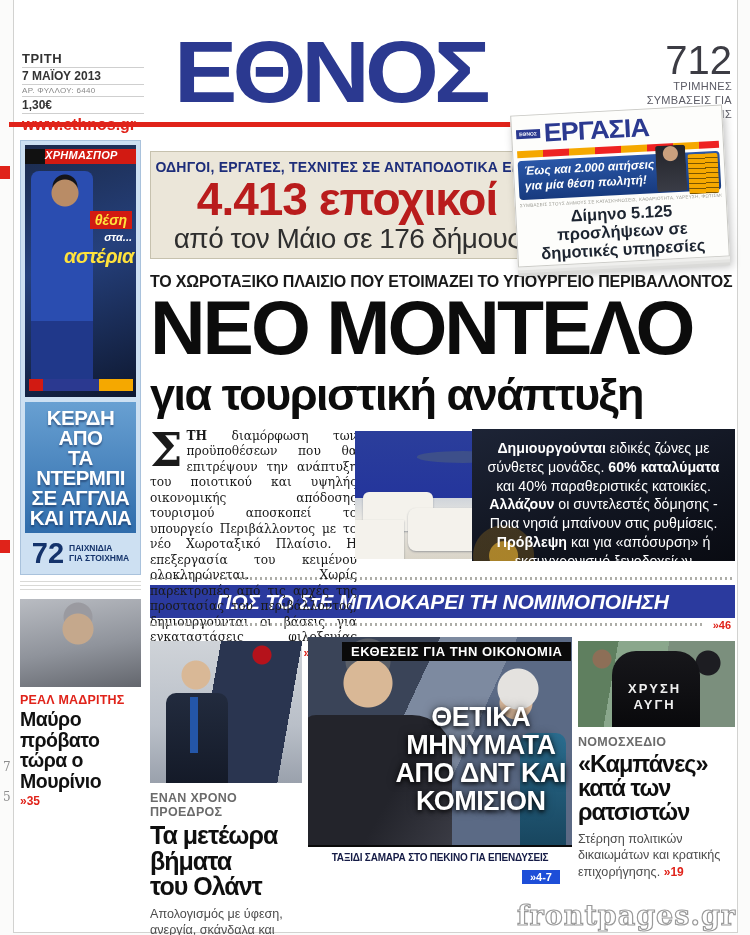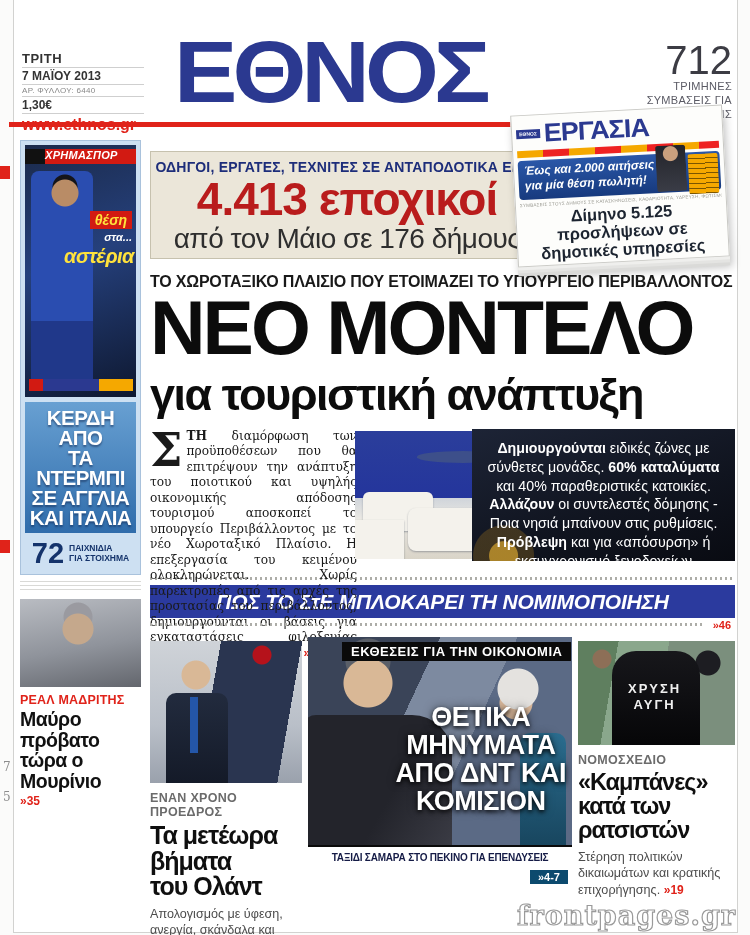--- a/index.html
+++ b/index.html
@@ -141,24 +141,24 @@
      background:linear-gradient(120deg,#23242b 60%,#3a3b44);border-radius:14px 40px 0 0;}
   .ph-econ .scarf{position:absolute;left:212px;top:96px;width:46px;height:112px;
      background:linear-gradient(#2b6d8f,#18465f);border-radius:10px 10px 0 0;}
   .econ-kickbar{position:absolute;left:34px;top:5px;background:#0a0a0a;color:#fff;
      font-size:13px;font-weight:700;letter-spacing:.5px;padding:2px 9px;}
   .econ-head{position:absolute;right:6px;top:66px;text-align:center;color:#fff;
      font-size:27px;font-weight:900;letter-spacing:-.5px;line-height:1.04;
      text-shadow:0 2px 4px rgba(0,0,0,.85),0 0 10px rgba(0,0,0,.5);}
   .econ-strip{width:264px;height:21px;background:#fff;border-top:2px solid #0a0a0a;
      color:#151b46;font-size:10px;font-weight:700;text-align:center;line-height:21px;letter-spacing:-.2px;}
-  .econ-chip{position:absolute;right:4px;bottom:-16px;background:#0c4a6e;color:#fff;
+  .econ-chip{position:absolute;right:12px;bottom:-16px;background:#1d4ed8;color:#fff;
      font-size:11px;font-weight:800;padding:1px 8px;}
   .col3{position:absolute;left:428px;top:0;width:157px;}
-  .ph-gd{position:relative;width:157px;height:104px;overflow:hidden;
+  .ph-gd{position:relative;width:157px;height:86px;overflow:hidden;
      background:radial-gradient(circle at 24px 18px,#8d6f57 0 9px,rgba(0,0,0,0) 10px),
                 radial-gradient(circle at 130px 22px,#1d1d22 0 12px,rgba(0,0,0,0) 13px),
                 linear-gradient(100deg,#5f7f5f 0 40px,#8aa78c 40px 90px,#7b8f7d 90px),
                 linear-gradient(#9db2a0,#6d826f);}
   .ph-gd .shirt{position:absolute;left:34px;top:10px;width:88px;height:94px;background:linear-gradient(#17171b,#060608);
      border-radius:24px 24px 0 0;}
   .gd-txt{position:absolute;left:50px;top:40px;color:#efefef;font-size:13px;font-weight:800;
      letter-spacing:2px;line-height:1.25;text-align:center;}
   
   .watermark{position:absolute;right:14px;bottom:4px;font-family:"DejaVu Serif",serif;

